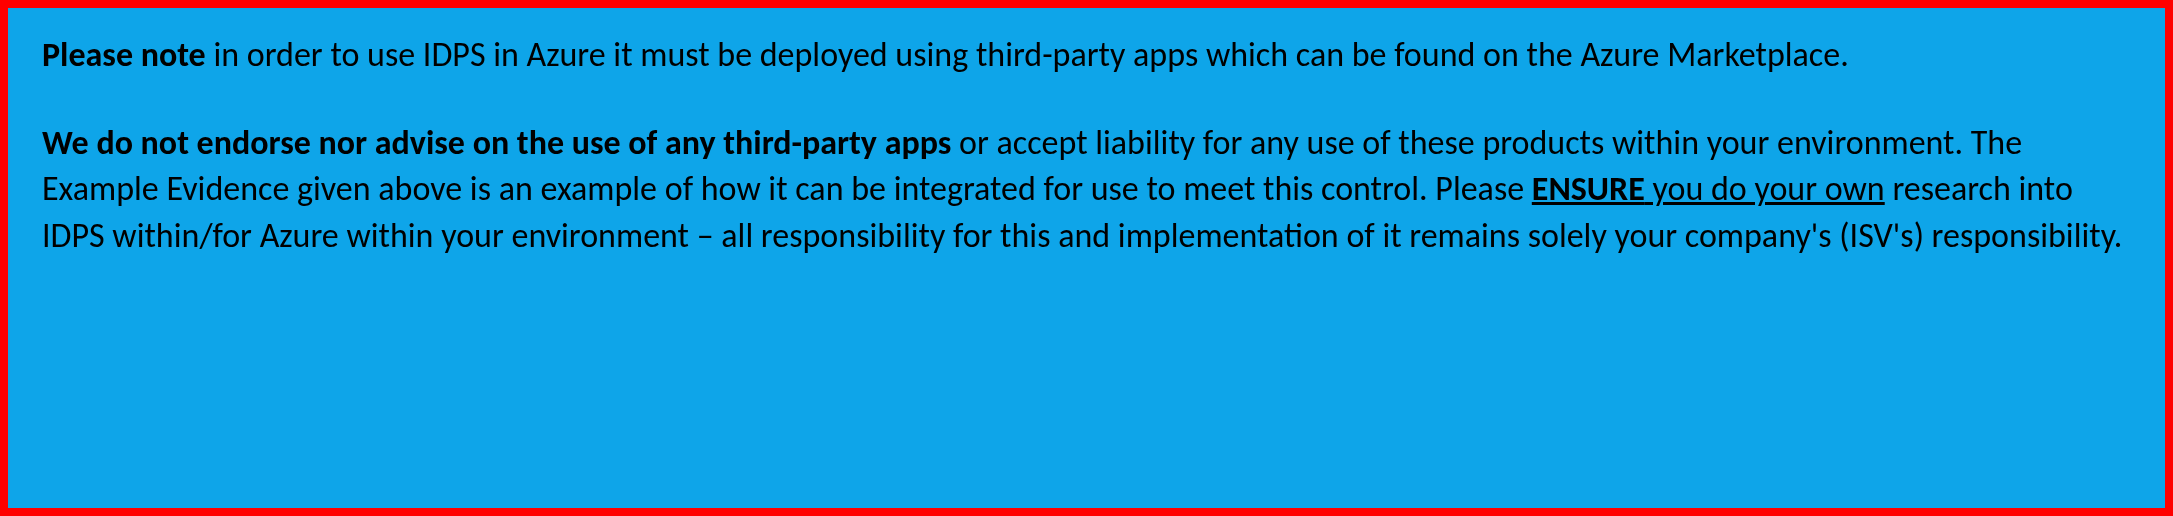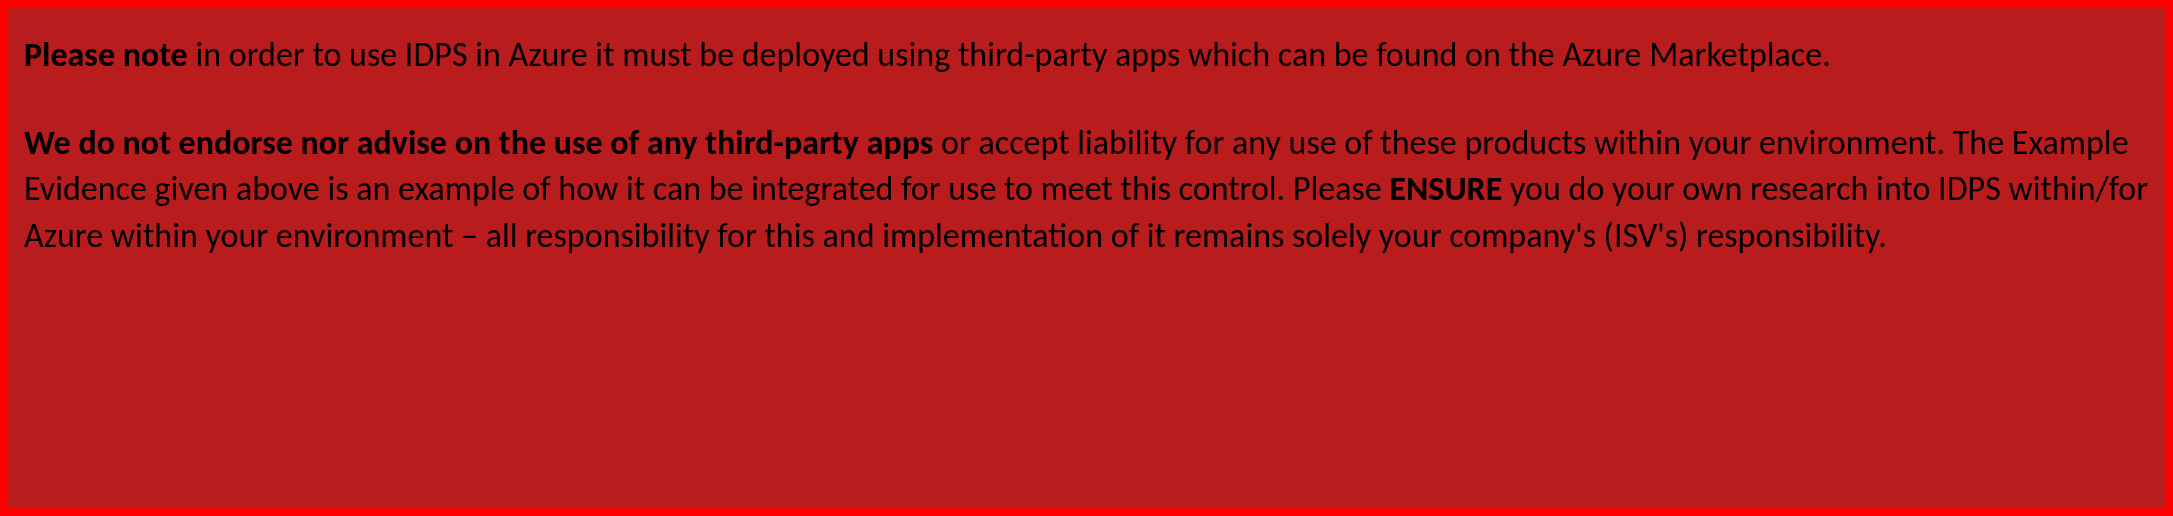--- a/index.html
+++ b/index.html
@@ -10,36 +10,37 @@
     body {
       font-family: Calibri, 'Segoe UI', Arial, sans-serif;
       background: #ffffff;
       width: 2173px;
       height: 516px;
     }
     .note-box {
       border: 8px solid #ff0000;
       width: 2173px;
       height: 516px;
-      padding: 24px 16px;
-      background: #b91c1c;
+      padding: 24px 34px;
+      background: #0ea5e9;
     }
     .paragraph {
       font-size: 34px;
       line-height: 1.36;
       color: #000000;
       margin-bottom: 42px;
     }
     .paragraph:last-child {
       margin-bottom: 0;
     }
     .bold {
       font-weight: 700;
     }
     .underline {
+      text-decoration: underline;
       margin-top: 36px;
     }
   </style>
 </head>
 <body>
 
 <div class="note-box">
   <p class="paragraph">
     <span class="bold">Please note</span><span> in order to use IDPS in Azure it must be deployed using third-party apps which can be found on the Azure Marketplace.</span>
   </p>

